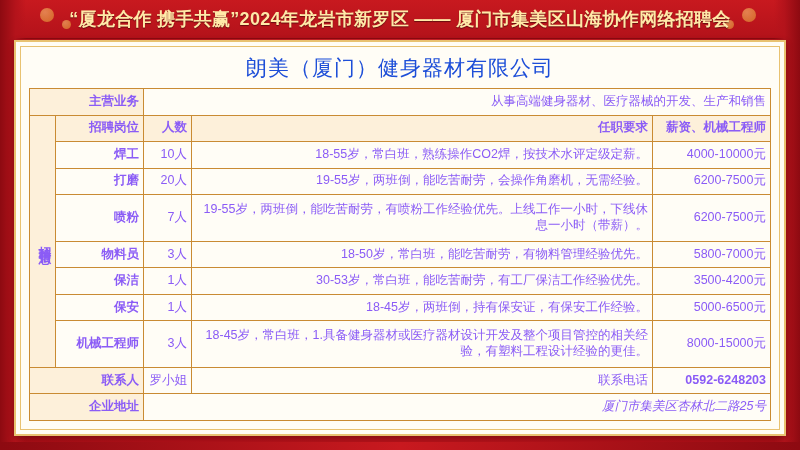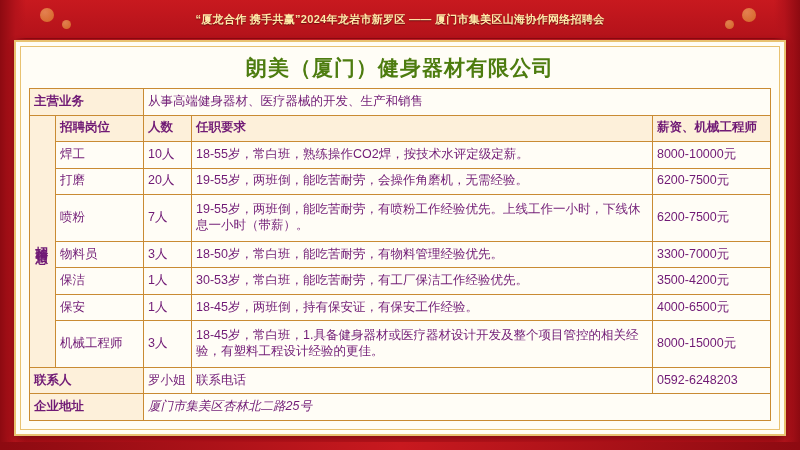--- a/index.html
+++ b/index.html
@@ -42,21 +42,21 @@
   .banner {
     position: absolute;
     top: 0; left: 0; right: 0;
     height: 38px;
     display: flex;
     align-items: center;
     justify-content: center;
     z-index: 5;
   }
   .banner-text {
-    font-size: 11px;
+    font-size: 18px;
     font-weight: bold;
     letter-spacing: 0.3px;
     color: #ffe9a8;
     text-shadow: 0 1px 1px rgba(0,0,0,0.45);
     white-space: nowrap;
   }
   
   .dot {
     position: absolute;
     border-radius: 50%;
@@ -81,39 +81,39 @@
     width: 100%;
     height: 100%;
     box-sizing: border-box;
     background: #fffdf6;
     display: flex;
     flex-direction: column;
   }
   .company {
     text-align: center;
     font-size: 21px;
-    font-weight: bold;
-    color: #4d7c0f;
+    font-weight: normal;
+    color: #1d4ed8;
     letter-spacing: 1px;
     padding: 7px 0 6px;
     flex: 0 0 auto;
   }
   table.jobs {
     border-collapse: collapse;
     width: calc(100% - 16px);
     margin: 0 8px 8px;
     table-layout: fixed;
     flex: 1 1 auto;
   }
   table.jobs td {
     border: 1px solid #c98b33;
     font-size: 12.5px;
-    color: #701a75;
+    color: #8b5cf6;
     padding: 2px 4px;
-    text-align: left;
+    text-align: right;
     vertical-align: middle;
     line-height: 1.25;
   }
   .lbl {
     background: #fdf0da;
     font-weight: bold;
     color: #2b2b2b;
     font-size: 13px;
   }
   .side-label {
@@ -129,41 +129,41 @@
     display: inline-block;
     line-height: 1.1;
   }
   .hdr {
     background: #fdf0da;
     font-weight: bold;
     font-size: 13px;
   }
   .post {
     color: #b3131b;
-    font-weight: normal;
+    font-weight: bold;
     font-size: 13.5px;
   }
   .left-text {
     text-align: left;
   }
   .biz {
     text-align: left;
     padding-left: 8px;
     font-size: 13px;
   }
   .salary {
     font-size: 12.5px;
   }
   .contact-val {
     font-weight: normal;
     font-size: 13.5px;
   }
   .phone {
     font-size: 13.5px;
-    font-weight: normal;
+    font-weight: bold;
   }
   .addr {
     font-size: 13.5px;
     font-style: italic;
   }
   .bottom-strip {
     position: absolute;
     left: 0; bottom: 0; width: 800px; height: 8px;
     background: linear-gradient(90deg, #8d0a11, #c8191f, #8d0a11);
   }
@@ -207,51 +207,51 @@
             <td class="hdr">招聘岗位</td>
             <td class="hdr">人数</td>
             <td class="hdr">任职要求</td>
             <td class="hdr">薪资、机械工程师</td>
           </tr>
 
           <tr>
             <td class="post">焊工</td>
             <td>10人</td>
             <td>18-55岁，常白班，熟练操作CO2焊，按技术水评定级定薪。</td>
-            <td class="salary">8000-10000元</td>
+            <td class="salary">4000-10000元</td>
           </tr>
           <tr>
             <td class="post">打磨</td>
             <td>20人</td>
             <td>19-55岁，两班倒，能吃苦耐劳，会操作角磨机，无需经验。</td>
             <td class="salary">6200-7500元</td>
           </tr>
           <tr>
             <td class="post">喷粉</td>
             <td>7人</td>
             <td>19-55岁，两班倒，能吃苦耐劳，有喷粉工作经验优先。上线工作一小时，下线休息一小时（带薪）。</td>
             <td class="salary">6200-7500元</td>
           </tr>
           <tr>
             <td class="post">物料员</td>
             <td>3人</td>
             <td>18-50岁，常白班，能吃苦耐劳，有物料管理经验优先。</td>
-            <td class="salary">3300-7000元</td>
+            <td class="salary">5800-7000元</td>
           </tr>
           <tr>
             <td class="post">保洁</td>
             <td>1人</td>
             <td>30-53岁，常白班，能吃苦耐劳，有工厂保洁工作经验优先。</td>
             <td class="salary">3500-4200元</td>
           </tr>
           <tr>
             <td class="post">保安</td>
             <td>1人</td>
             <td>18-45岁，两班倒，持有保安证，有保安工作经验。</td>
-            <td class="salary">4000-6500元</td>
+            <td class="salary">5000-6500元</td>
           </tr>
           <tr>
             <td class="post">机械工程师</td>
             <td>3人</td>
             <td class="left-text">18-45岁，常白班，1.具备健身器材或医疗器材设计开发及整个项目管控的相关经验，有塑料工程设计经验的更佳。</td>
             <td class="salary">8000-15000元</td>
           </tr>
 
           <tr>
             <td class="lbl" colspan="2">联系人</td>

